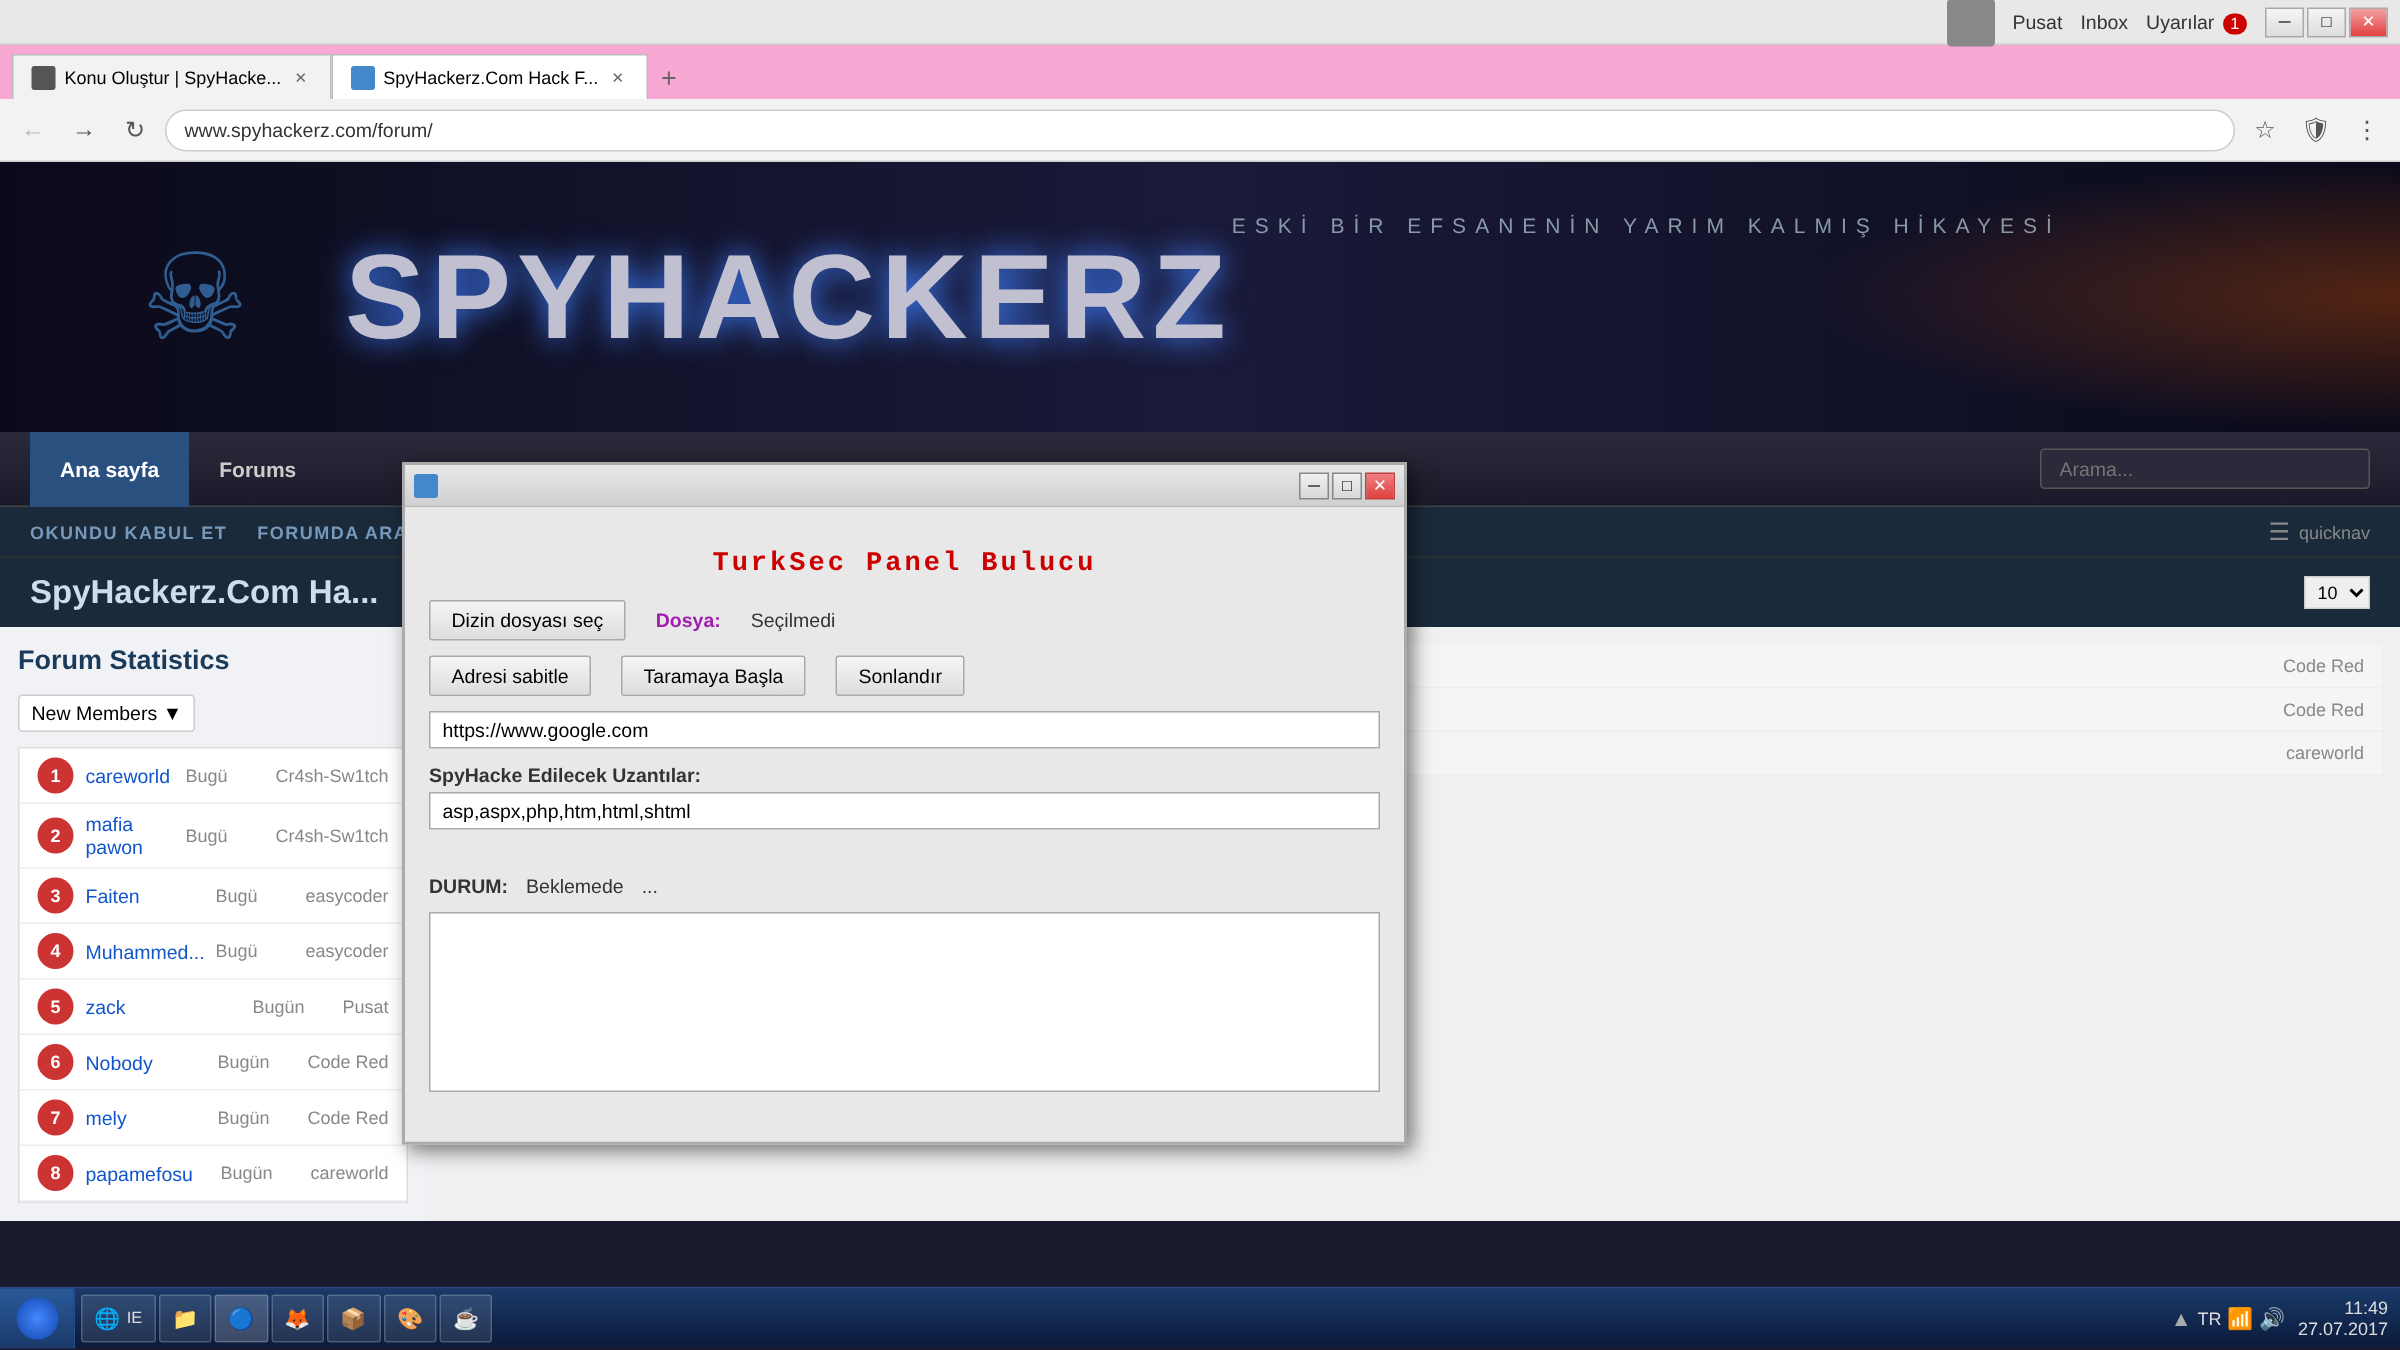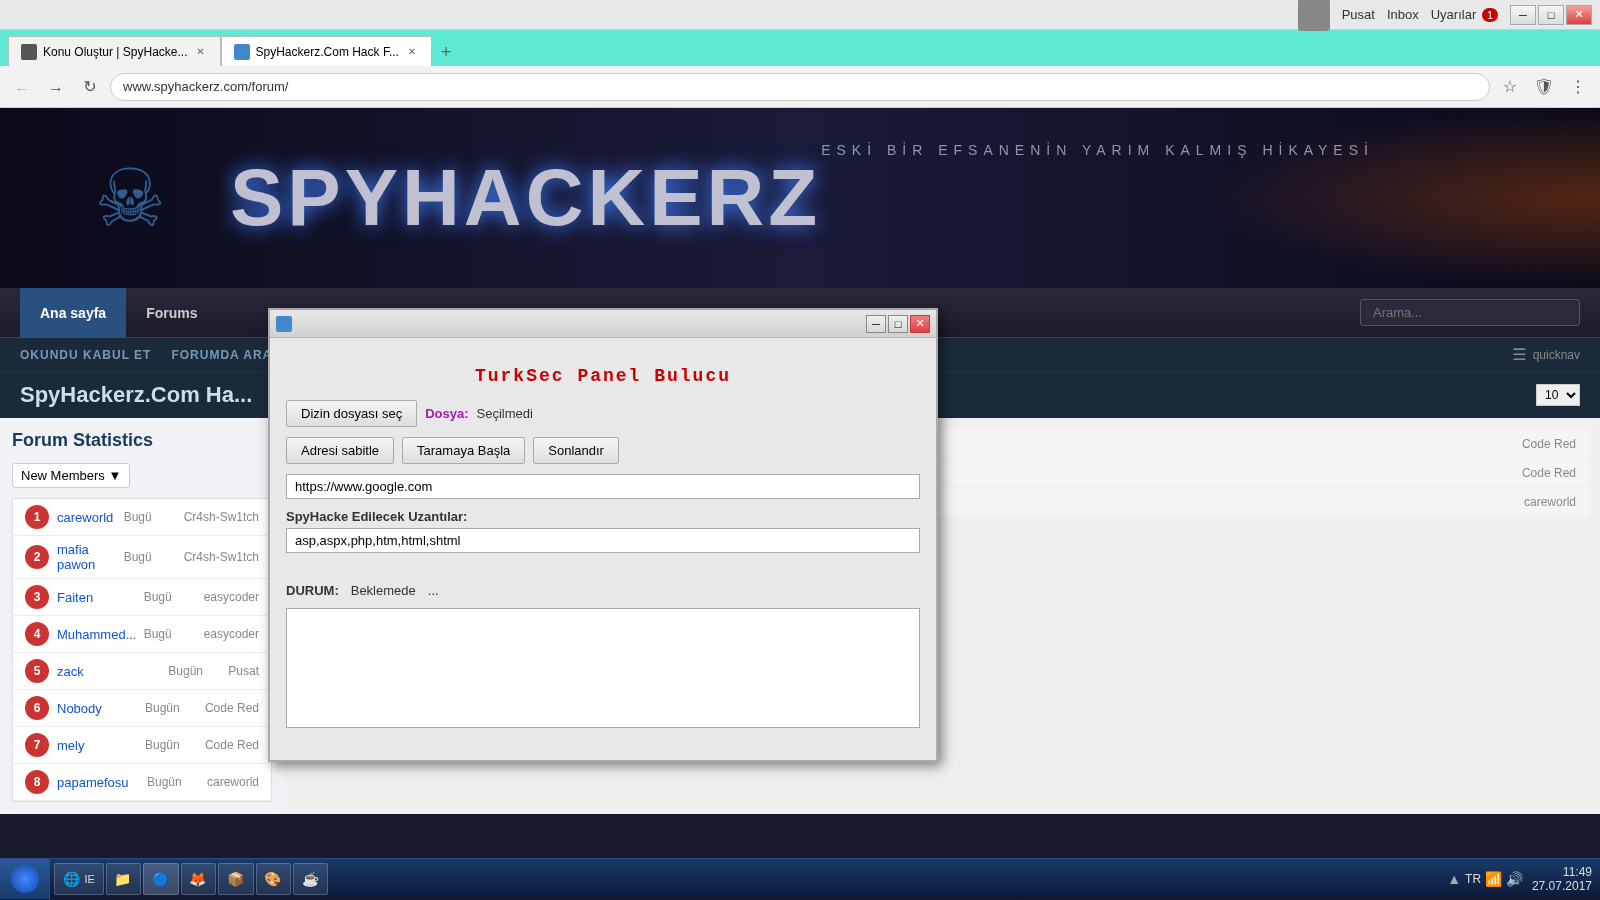--- a/index.html
+++ b/index.html
@@ -2,21 +2,21 @@
 <html><head>
   <meta charset="utf-8">
   <style>
     * { margin: 0; padding: 0; box-sizing: border-box; }
     body { width: 1600px; height: 900px; overflow: hidden; font-family: 'Segoe UI', Tahoma, Arial, sans-serif; background: #1a1a2e; }
     .browser-titlebar { background: #e8e8e8; height: 30px; display: flex; align-items: center; justify-content: flex-end; padding: 0 8px; border-bottom: 1px solid #ccc; }
     .titlebar-buttons { display: flex; gap: 2px; }
     .titlebar-btn { width: 26px; height: 20px; border: 1px solid #aaa; background: linear-gradient(to bottom, #f5f5f5, #ddd); font-size: 11px; display: flex; align-items: center; justify-content: center; cursor: pointer; }
     .titlebar-btn.close { background: linear-gradient(to bottom, #f5a0a0, #e04040); color: white; }
 
-    .browser-tabs { background: #5eead4; height: 36px; display: flex; align-items: flex-end; padding: 0 0 0 8px; }
+    .browser-tabs { background: #f9a8d4; height: 36px; display: flex; align-items: flex-end; padding: 0 0 0 8px; }
     .tab { height: 30px; padding: 0 12px; display: flex; align-items: center; gap: 6px; border: 1px solid #bbb; border-bottom: none; font-size: 12px; background: #f2f2f2; cursor: pointer; min-width: 180px; max-width: 220px; position: relative; }
     .tab.active { background: #fff; z-index: 1; }
     .tab-favicon { width: 16px; height: 16px; background: #555; border-radius: 2px; flex-shrink: 0; }
     .tab-title { flex: 1; overflow: hidden; text-overflow: ellipsis; white-space: nowrap; font-size: 12px; }
     .tab-close { width: 14px; height: 14px; border-radius: 50%; display: flex; align-items: center; justify-content: center; font-size: 10px; cursor: pointer; color: #666; }
     .new-tab { width: 28px; height: 28px; display: flex; align-items: center; justify-content: center; font-size: 18px; color: #666; cursor: pointer; }
 
     .browser-toolbar { background: #f2f2f2; height: 42px; display: flex; align-items: center; padding: 0 8px; gap: 6px; border-bottom: 1px solid #ccc; }
     .nav-btn { width: 28px; height: 28px; border-radius: 50%; border: none; background: none; font-size: 16px; cursor: pointer; display: flex; align-items: center; justify-content: center; color: #555; }
     .nav-btn.disabled { color: #bbb; cursor: default; }
@@ -90,21 +90,21 @@
     
     .turksec-dialog { position: absolute; top: 200px; left: 268px; width: 670px; background: #e8e8e8; border: 2px solid #aaa; box-shadow: 4px 4px 12px rgba(0,0,0,0.5); z-index: 200; }
     .dialog-titlebar { background: linear-gradient(to bottom, #e8e8e8, #d0d0d0); height: 28px; display: flex; align-items: center; padding: 0 6px; border-bottom: 1px solid #bbb; }
     .dialog-icon { width: 16px; height: 16px; background: #4488cc; border-radius: 2px; margin-right: 6px; }
     .dialog-title-text { flex: 1; font-size: 12px; color: #333; }
     .dialog-ctrl-btn { width: 20px; height: 18px; border: 1px solid #888; background: linear-gradient(to bottom, #f0f0f0, #d8d8d8); font-size: 11px; display: flex; align-items: center; justify-content: center; cursor: pointer; margin-left: 2px; }
     .dialog-ctrl-btn.close-btn { background: linear-gradient(to bottom, #f08080, #e04040); color: white; border-color: #c04040; }
 
     .dialog-body { padding: 28px 16px; background: #e8e8e8; }
     .dialog-header-title { color: #cc0000; font-family: 'Courier New', monospace; font-size: 18px; font-weight: bold; text-align: center; margin-bottom: 14px; letter-spacing: 2px; }
-    .dialog-row { display: flex; align-items: center; gap: 8px; margin-bottom: 10px; }
+    .dialog-row { display: flex; align-items: center; gap: 20px; margin-bottom: 10px; }
     .dialog-btn { background: linear-gradient(to bottom, #f5f5f5, #ddd); border: 1px solid #aaa; padding: 5px 14px; font-size: 13px; cursor: pointer; border-radius: 2px; }
     .dialog-label { color: #a21caf; font-size: 13px; font-weight: bold; }
     .dialog-file-value { color: #333; font-size: 13px; }
     .dialog-input { width: 100%; border: 1px solid #aaa; padding: 4px 8px; font-size: 13px; background: white; }
     .dialog-section-label { color: #333; font-size: 13px; font-weight: bold; margin-bottom: 4px; }
     .status-row { display: flex; align-items: center; gap: 12px; margin-bottom: 10px; margin-top: 30px; }
     .status-label { color: #333; font-size: 13px; font-weight: bold; }
     .status-value { color: #333; font-size: 13px; }
     .status-dots { color: #333; font-size: 13px; }
     .dialog-output { width: 100%; height: 120px; background: white; border: 1px solid #aaa; resize: none; font-family: 'Courier New', monospace; font-size: 12px; }

